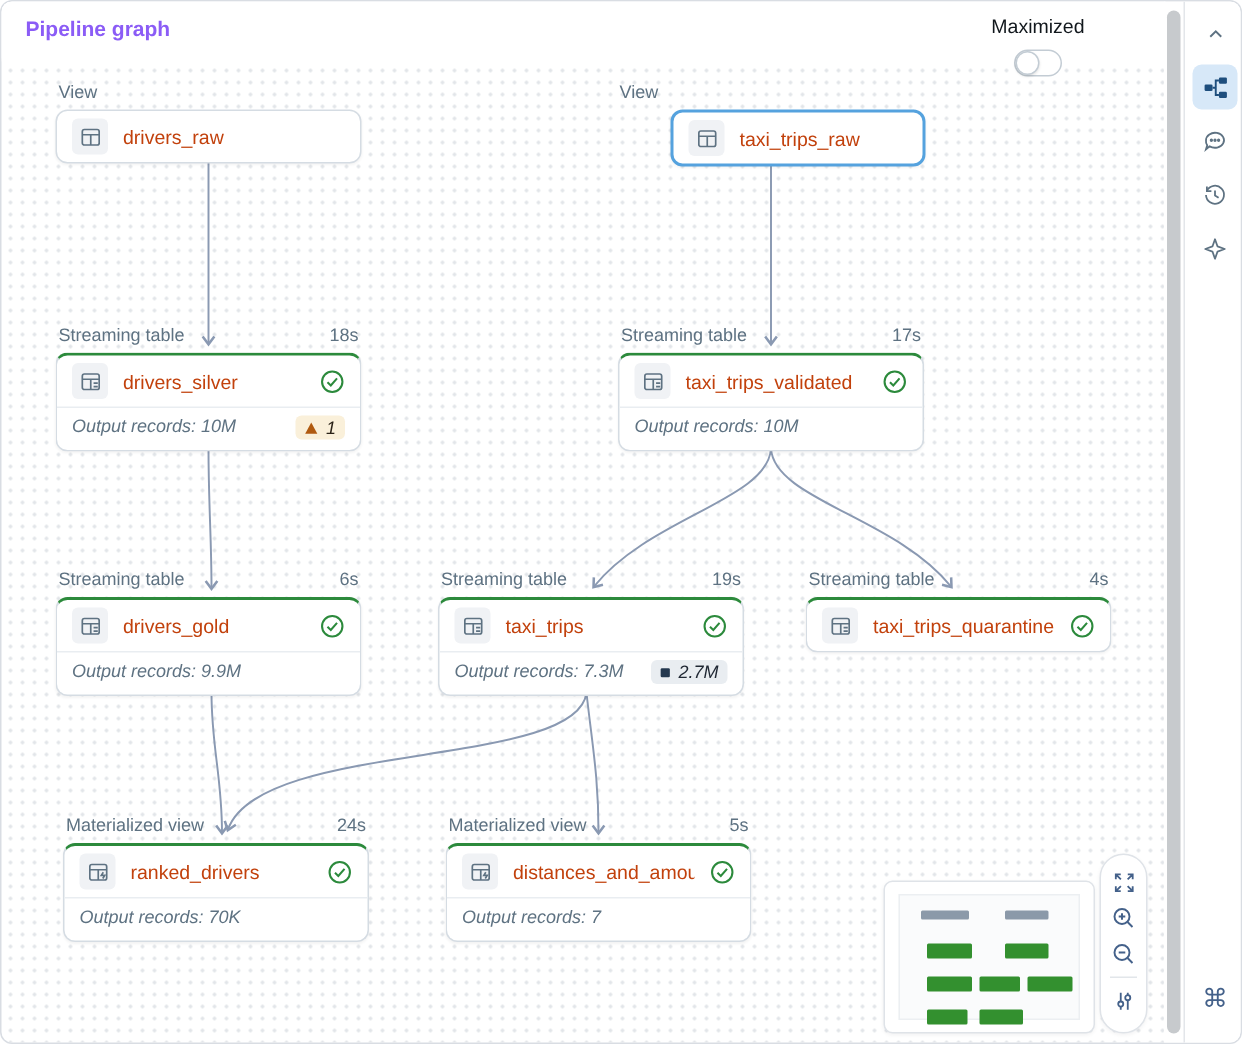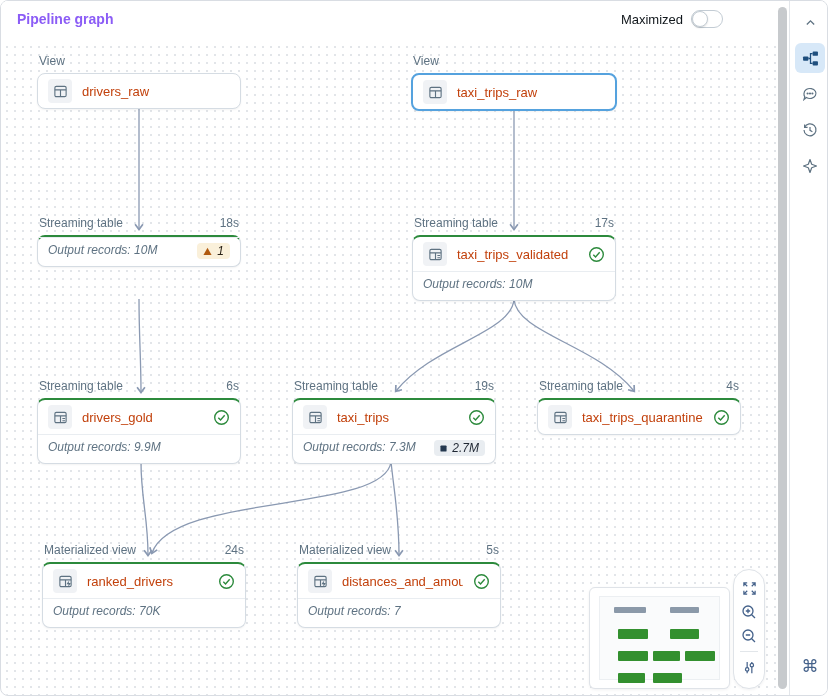--- a/index.html
+++ b/index.html
@@ -1,36 +1,36 @@
 <!DOCTYPE html>
 <html><head>
 <meta charset="utf-8">
 <style>
   html,body{margin:0;padding:0;background:#fff;font-family:"Liberation Sans","DejaVu Sans",sans-serif;}
   #app{position:relative;width:828px;height:696px;background:#fff;border:1px solid #d9dde3;border-radius:8px;box-sizing:border-box;overflow:hidden;}
 
   
   #titlebar{position:absolute;left:0;top:0;width:776px;height:38px;background:#fff;z-index:5;}
   .page-title{position:absolute;left:16px;top:10px;font-size:14px;font-weight:bold;color:#8b5cf6;}
-  .maximize-wrap{position:absolute;right:54px;top:9px;display:flex;align-items:center;gap:8px;}
+  .maximize-wrap{position:absolute;right:54px;top:9px;display:flex;align-items:center;gap:8px;flex-direction:column;}
   .maximize-label{font-size:13px;color:#11171c;}
   .toggle{width:32px;height:18px;border:1px solid #c3ccd4;border-radius:10px;background:#fff;position:relative;box-sizing:border-box;}
   .toggle .knob{position:absolute;left:0px;top:0px;width:16px;height:16px;border-radius:50%;background:#fff;border:1px solid #c3ccd4;box-sizing:border-box;box-shadow:0 1px 2px rgba(0,0,0,.12);}
 
   
   #canvas{position:absolute;left:0;top:0;width:776px;height:696px;background-image:radial-gradient(circle,#e2e5e9 1px,transparent 1.3px);background-size:8px 8px;background-position:2px 42px;}
   #canvas::before{content:"";position:absolute;left:0;top:0;width:100%;height:40px;background:#fff;}
   #edges{position:absolute;left:0;top:0;z-index:1;pointer-events:none;}
 
   
   .node{position:absolute;width:204px;z-index:2;}
   .node-meta{display:flex;justify-content:space-between;font-size:12px;color:#5e7282;margin-bottom:5px;padding:0 2px;}
   .node-box{background:#fff;border:1px solid #d5dce3;border-radius:8px;box-shadow:0 1px 2px rgba(17,23,28,.05);box-sizing:border-box;}
   .node-box.accent-green{border-top:2px solid #2c8a3c;}
-  .node-box.selected{border:2px solid #55a2de;}
+  .node-box.selected{border:2px solid #55a2de;margin-left:36px;}
   .node-row{display:flex;align-items:center;gap:10px;padding:5px 10px;height:24px;}
   .icon-chip{width:24px;height:24px;border-radius:4px;background:#f0f2f5;display:flex;align-items:center;justify-content:center;color:#5e7282;flex:none;}
   .node-name{font-size:13px;color:#c2410c;white-space:nowrap;overflow:hidden;flex:1;}
   .status{margin-left:auto;flex:none;display:flex;}
   .node-footer{border-top:1px solid #e9edf1;display:flex;align-items:flex-start;justify-content:space-between;padding:5px 10px;height:18px;font-size:12px;color:#5e7282;font-style:italic;}
   .badge{display:flex;align-items:center;gap:5px;border-radius:4px;padding:1px 6px;font-size:12px;color:#2a2217;}
   .badge-warn{background:#faf0da;}
   .badge-count{background:#e9edf1;color:#1f2733;}
 
   
@@ -114,20 +114,35 @@
         </div>
       </div>
     </div>
 
     <div class="node" style="left:36px;top:215px;">
       <div class="node-meta">
         <span>Streaming table</span>
         <span>18s</span>
       </div>
       <div class="node-box accent-green">
+        <div class="node-row">
+          <span class="icon-chip">
+            <svg width="15" height="15" viewBox="0 0 16 16" fill="none" stroke="currentColor" stroke-width="1.2">
+                <rect x="2" y="2.5" width="12" height="11" rx="1.5"></rect>
+                <path d="M2 6.2 H14 M8 6.2 V13.5 M10 9 h3 M10 11.5 h3"></path>
+              </svg>
+          </span>
+          <span class="node-name">drivers_silver</span>
+          <span class="status">
+            <svg width="17" height="17" viewBox="0 0 16 16" fill="none" stroke="#2c8a3c" stroke-width="1.3">
+                <circle cx="8" cy="8" r="6.4"></circle>
+                <path d="M5 8.3 L7.1 10.3 L11 5.9"></path>
+              </svg>
+          </span>
+        </div>
         <div class="node-footer">
           <span>Output records: 10M</span>
           <span class="badge badge-warn">
             <svg width="9" height="9" viewBox="0 0 10 10">
                 <path d="M5 0.8 L9.5 9 H0.5 Z" fill="#b05a10"></path>
               </svg>
             <span>1</span>
           </span>
         </div>
       </div>

